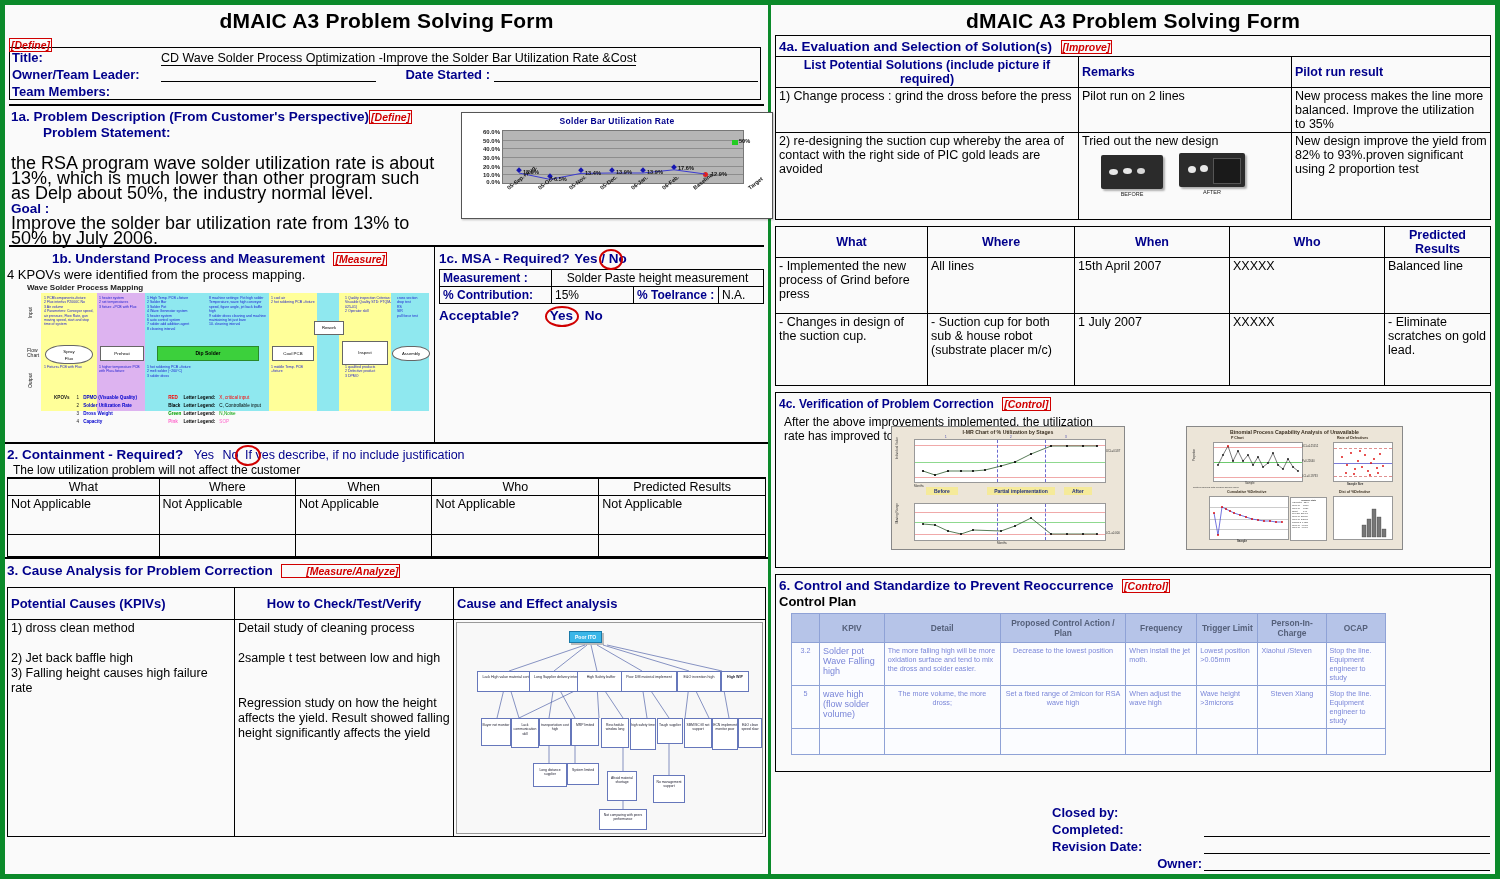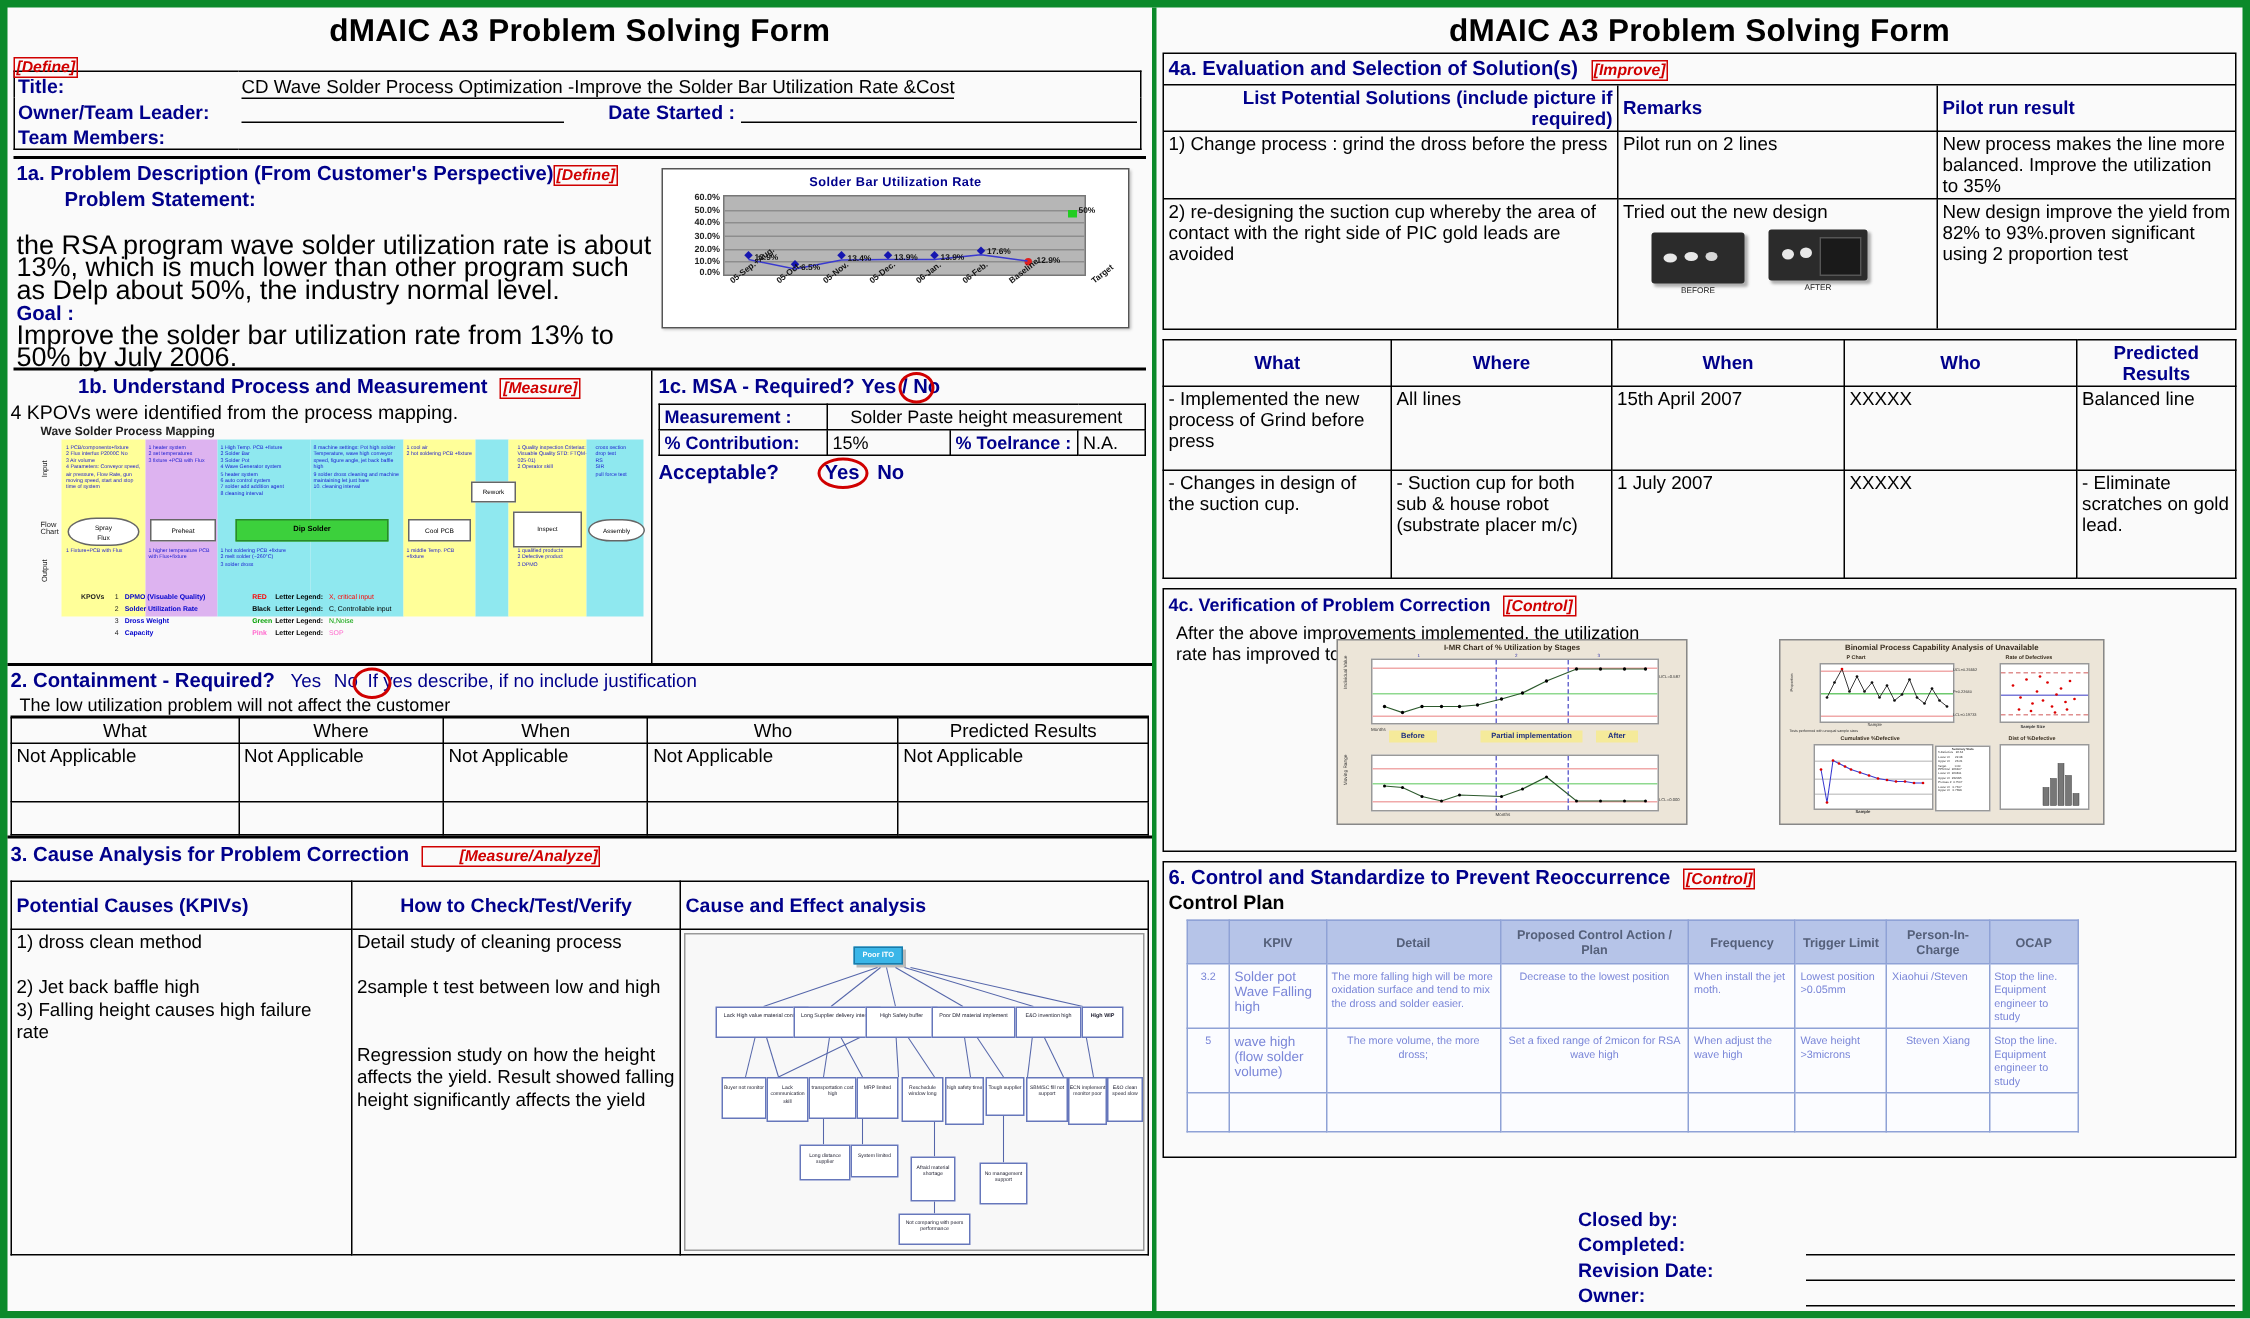--- a/index.html
+++ b/index.html
@@ -94,21 +94,21 @@
 
     <div class="s1a" style="border-top:2.5px solid #000;border-bottom:2.5px solid #000;height:143px;position:relative;box-sizing:border-box;">
       <div style="padding:1px 2px 0 2px;">
         <span class="sec-h">1a. Problem Description (From Customer's Perspective)</span><span class="tag">[Define]</span>
       </div>
       <div class="sec-h" style="padding:0 2px;margin-left:32px;">Problem Statement:</div>
       <div class="prob-txt" style="padding:16px 2px 0 2px;width:430px;">the RSA program wave solder utilization rate is about 13%, which is much lower than other program such as Delp about 50%, the industry normal level.</div>
       <div class="sec-h" style="padding:0 2px;">Goal :</div>
       <div class="prob-txt" style="padding:0 2px;width:430px;">Improve the solder bar utilization rate from 13% to 50% by July 2006.</div>
 
-      <div class="chartbox" style="position:absolute;left:432px;top:6px;">
+      <div class="chartbox" style="position:absolute;left:452px;top:6px;">
         <div class="chart-title">Solder Bar Utilization Rate</div>
         <div class="plot">
           <div class="grid" style="top:8.6px;"></div>
             <div class="grid" style="top:17.3px;"></div>
           <div class="grid" style="top:26px;"></div>
             <div class="grid" style="top:34.6px;"></div>
           <div class="grid" style="top:43.3px;"></div>
 
           <div class="pt" style="left:14px;top:40px;"></div>
           <div class="pt" style="left:45px;top:46.4px;"></div>
@@ -396,21 +396,21 @@
     <h1 class="formtitle">dMAIC A3 Problem Solving Form</h1>
 
     <div style="margin:2px 4px 0 4px;border:1.6px solid #000;">
       <div style="padding:1px 3px;border-bottom:1.6px solid #000;">
         <span class="sec-h">4a. Evaluation and Selection of Solution(s)</span>
         <span class="tag" style="margin-left:4px;">[Improve]</span>
       </div>
       <table class="gt" style="border:0;">
         <tbody>
             <tr>
-          <th class="bh" style="width:296px;text-align:right;border-left:0;border-top:0;">List Potential Solutions (include picture if required)</th>
+          <th class="bh" style="width:296px;text-align:center;border-left:0;border-top:0;">List Potential Solutions (include picture if required)</th>
           <th class="bh" style="width:206px;text-align:left;border-top:0;">Remarks</th>
           <th class="bh" style="text-align:left;border-right:0;border-top:0;">Pilot run result</th>
         </tr>
         <tr style="height:44px;">
           <td style="border-left:0;">1) Change process : grind the dross before the press</td>
           <td>Pilot run on 2 lines</td>
           <td style="border-right:0;">New process makes the line more balanced. Improve the utilization to 35%</td>
         </tr>
         <tr style="height:86px;">
           <td style="border-left:0;border-bottom:0;">2)  re-designing the suction cup whereby the area of contact with the right side of PIC gold leads are avoided</td>
@@ -717,21 +717,21 @@
               <div class="sig" style="height:13px;"></div>
             </td>
       </tr>
       <tr>
         <td class="lbl" style="height:14px;">Revision Date:</td>
         <td>
               <div class="sig" style="height:13px;"></div>
             </td>
       </tr>
       <tr>
-        <td class="lbl" style="height:14px;">Owner:</td>
+        <td class="lbl" style="height:14px;text-align:right;">Owner:</td>
         <td>
               <div class="sig" style="height:13px;"></div>
             </td>
       </tr>
     </tbody>
       </table>
   </div>
 </div>
 
 </body></html>

